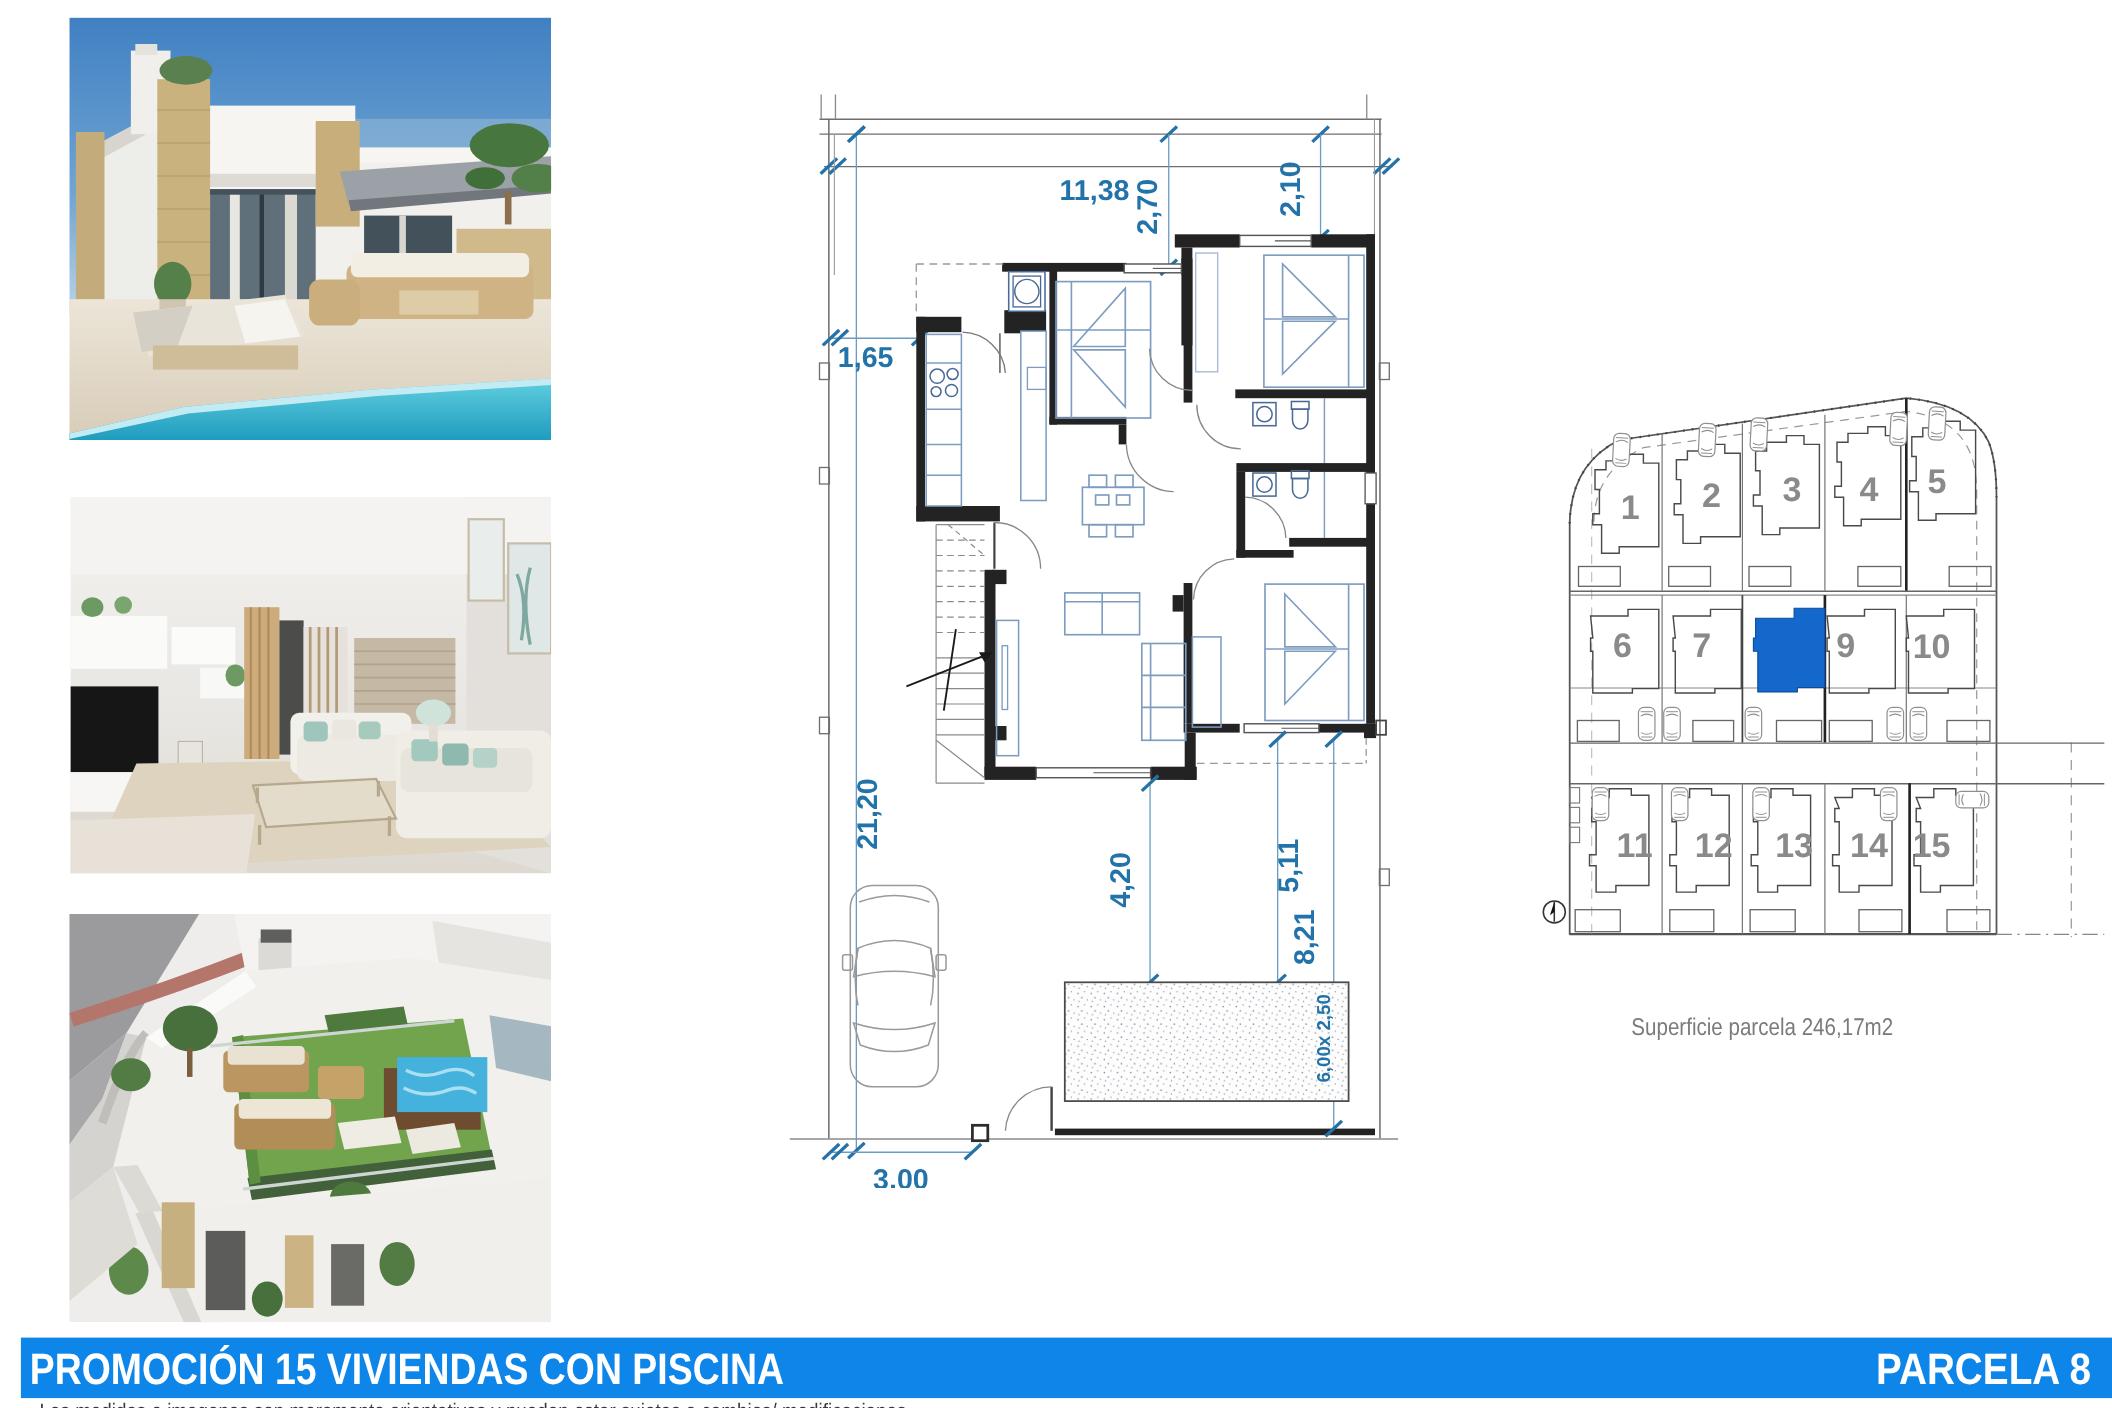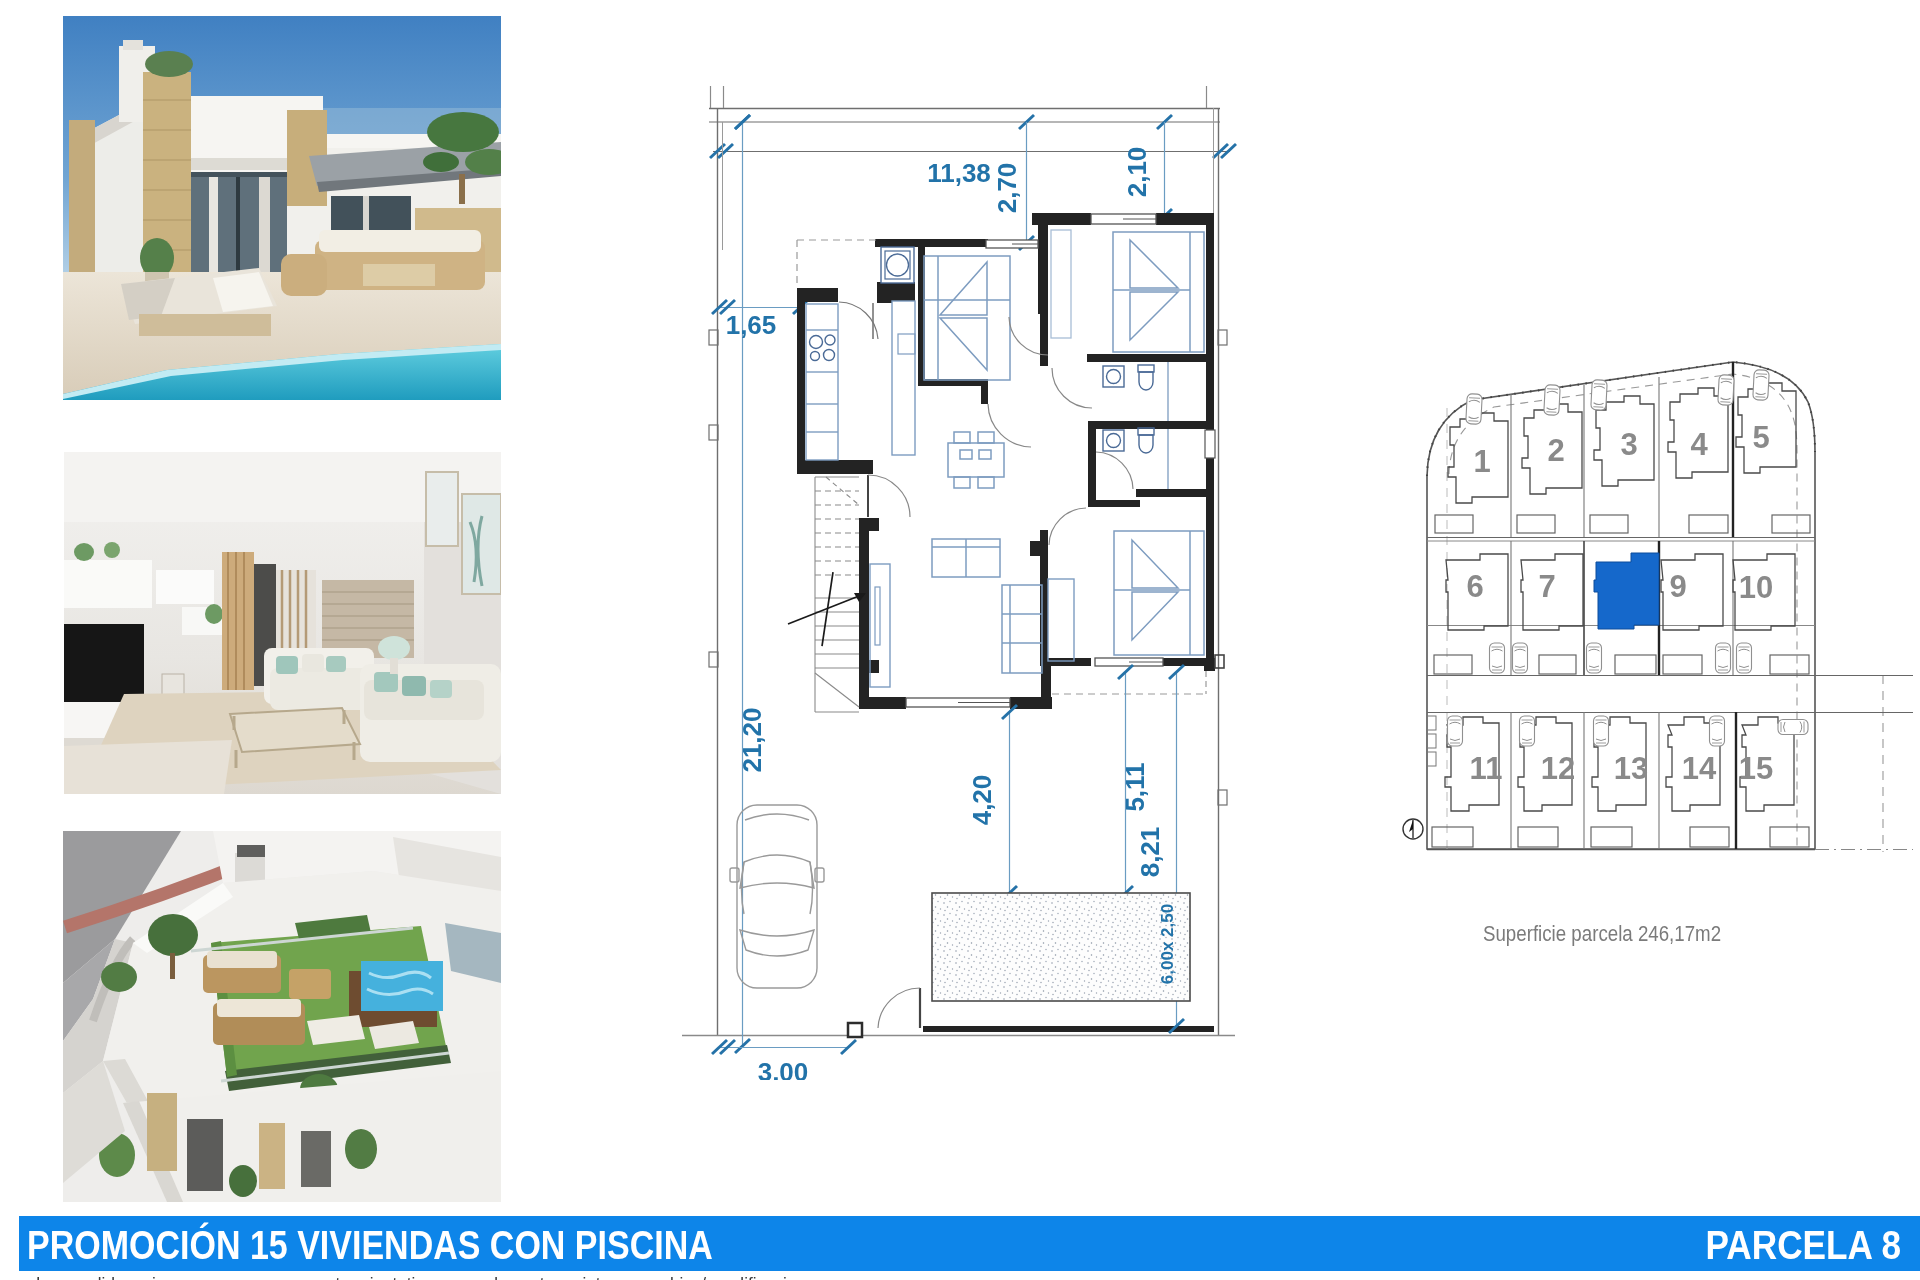--- a/index.html
+++ b/index.html
@@ -236,21 +236,21 @@
     <rect x="238" y="300" width="30" height="56" fill="#6a6a66"></rect>
 
     <ellipse cx="54" cy="324" rx="18" ry="22" fill="#5d8a4a"></ellipse>
     <ellipse cx="298" cy="318" rx="16" ry="20" fill="#527c44"></ellipse>
     <ellipse cx="180" cy="350" rx="14" ry="16" fill="#47703c"></ellipse>
 
     <polygon points="0,262 40,230 62,300 0,352" fill="#dedcd7"></polygon>
   </svg>
   </div>
 
-  <div class="abs" id="plan" style="left:672px;top:70px;width:580px;height:1010px;">
+  <div class="abs" id="plan" style="left:708px;top:70px;width:580px;height:1010px;">
   <svg width="580" height="1010" viewBox="690 70 580 1010">
     <defs>
       <pattern id="pooldots" width="12" height="12" patternUnits="userSpaceOnUse">
         <rect width="12" height="12" fill="#fdfdfd"></rect>
         <circle cx="2" cy="3" r="0.75" fill="#8893a3"></circle>
         <circle cx="8" cy="1.5" r="0.7" fill="#97a1b0"></circle>
         <circle cx="5.5" cy="7" r="0.75" fill="#8893a3"></circle>
         <circle cx="10.5" cy="9" r="0.7" fill="#97a1b0"></circle>
         <circle cx="3" cy="10.5" r="0.7" fill="#909aa9"></circle>
       </pattern>

